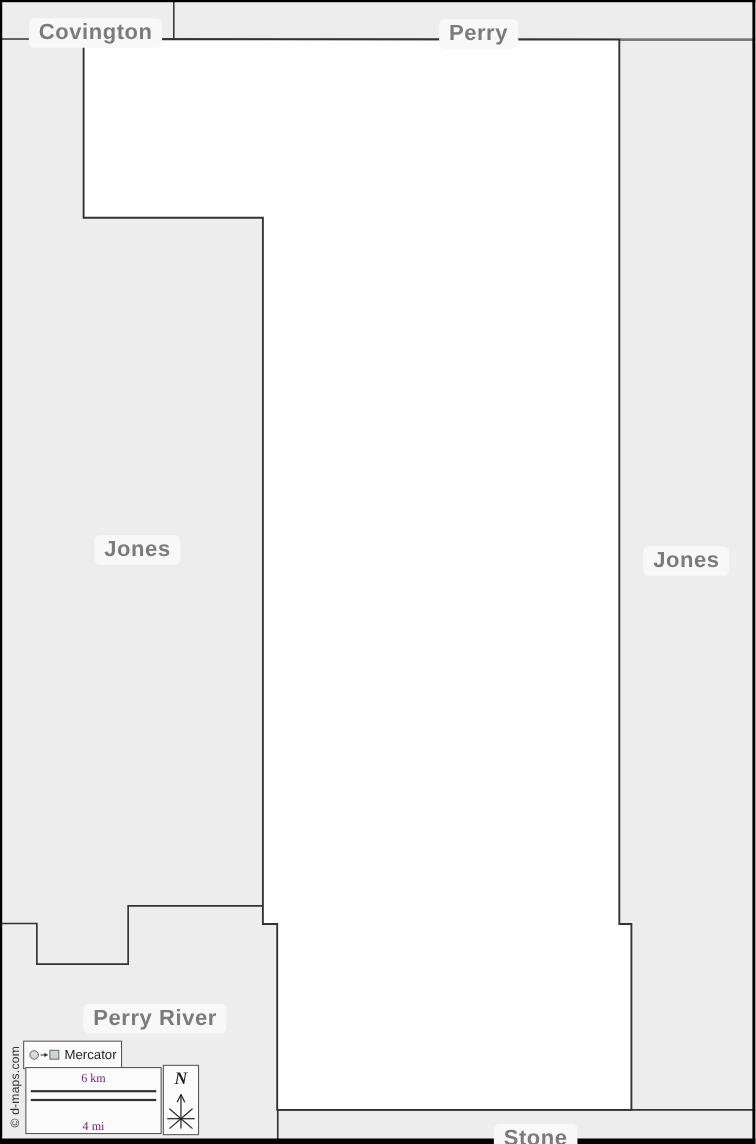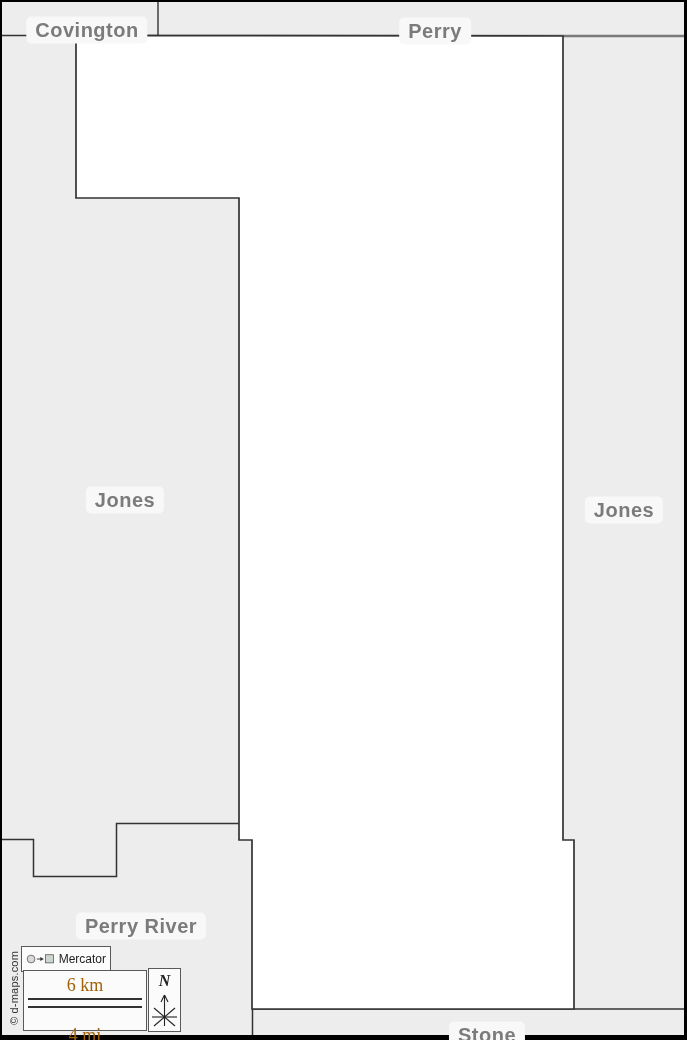--- a/index.html
+++ b/index.html
@@ -52,21 +52,21 @@
   }
   .projection-label{
     font-size:12px;color:#222;line-height:1;padding-bottom:1px;
   }
   .scale-box{
     left:23px;top:970px;width:124px;height:61px;
     display:flex;flex-direction:column;align-items:center;
   }
   .scale-text{
     font-family:"Liberation Serif",serif;
-    font-size:18px;color:#a16207;line-height:1;
+    font-size:11px;color:#701a75;line-height:1;
   }
   .scale-text.km{margin-top:5px;}
   .scale-text.mi{margin-top:18px;text-align:right;}
   .scale-bar{
     width:112px;height:7px;
     display:flex;
     border:1px solid #333;
     box-sizing:content-box;
     background:#fff;
   }

